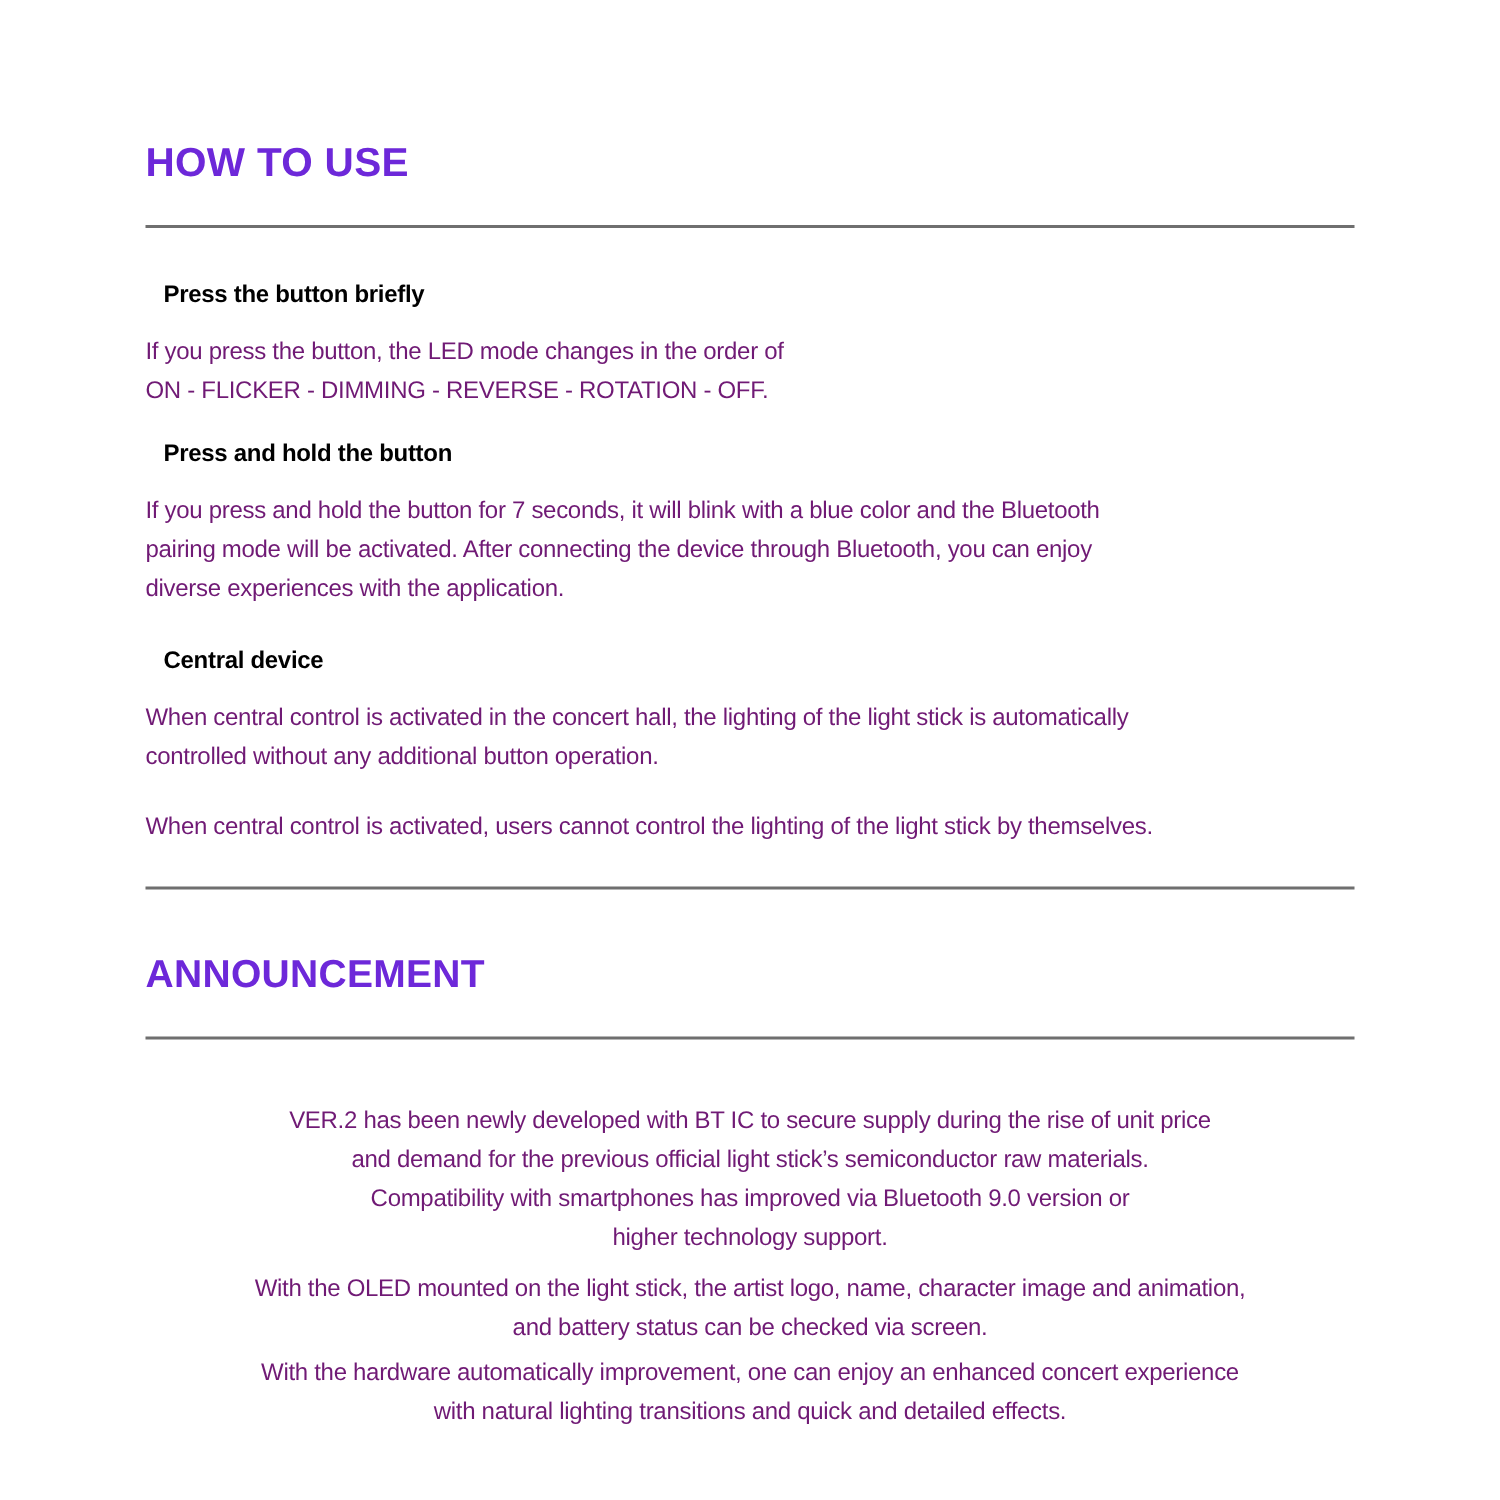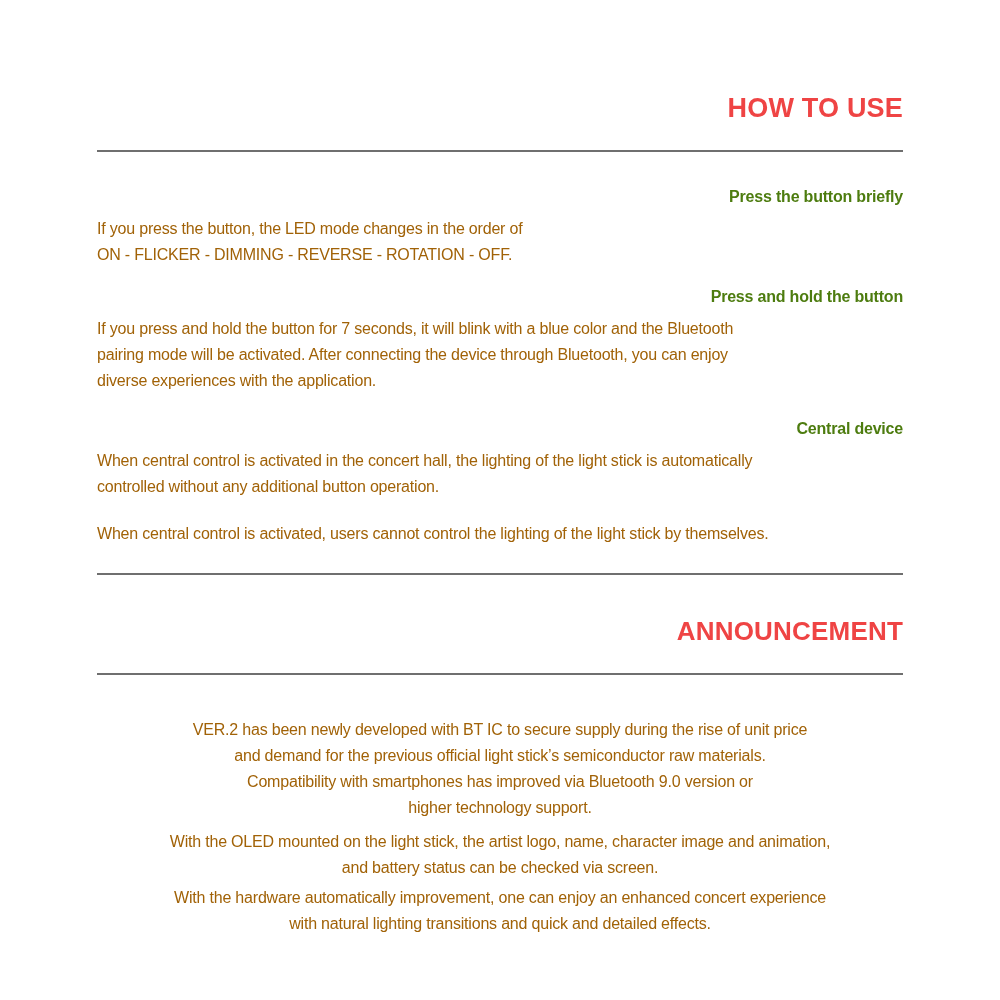--- a/index.html
+++ b/index.html
@@ -16,54 +16,53 @@
     background: #ffffff;
     box-sizing: border-box;
     padding: 90px 97px 0 97px;
     overflow: hidden;
   }
   .section-title {
     margin: 0;
     font-size: 27px;
     line-height: 36px;
     font-weight: bold;
-    text-align: right;
-    color: #ef4444;
+    text-align: left;
+    color: #6d28d9;
     letter-spacing: 0.2px;
   }
   .section-title.announcement {
     margin-top: 40px;
     font-size: 26px;
     line-height: 32px;
   }
   hr.divider {
     border: none;
     border-top: 2px solid #6f6f6f;
     margin: 0;
   }
   hr.divider.d1 { margin-top: 24px; }
   hr.divider.d2 { margin-top: 26px; }
   hr.divider.d3 { margin-top: 26px; }
   .sub-heading {
-    margin: 0;
+    margin: 12px;
     font-size: 16px;
     line-height: 26px;
     font-weight: bold;
-    color: #4d7c0f;
+    color: #000000;
     letter-spacing: -0.2px;
-    text-align: right;
   }
   .sub-heading.h1st { margin-top: 32px; }
   .sub-heading.h2nd { margin-top: 16px; }
   .sub-heading.h3rd { margin-top: 22px; }
   .body-text {
     margin: 6px 0 0 0;
     font-size: 16px;
     line-height: 26px;
-    color: #a16207;
+    color: #701a75;
     letter-spacing: -0.2px;
     white-space: pre-line;
   }
   .body-text.follow { margin-top: 21px; }
   .announce-body {
     text-align: center;
   }
   .announce-body .body-text.p1 { margin-top: 42px; }
   .announce-body .body-text.p2 { margin-top: 8px; }
   .announce-body .body-text.p3 { margin-top: 4px; }

